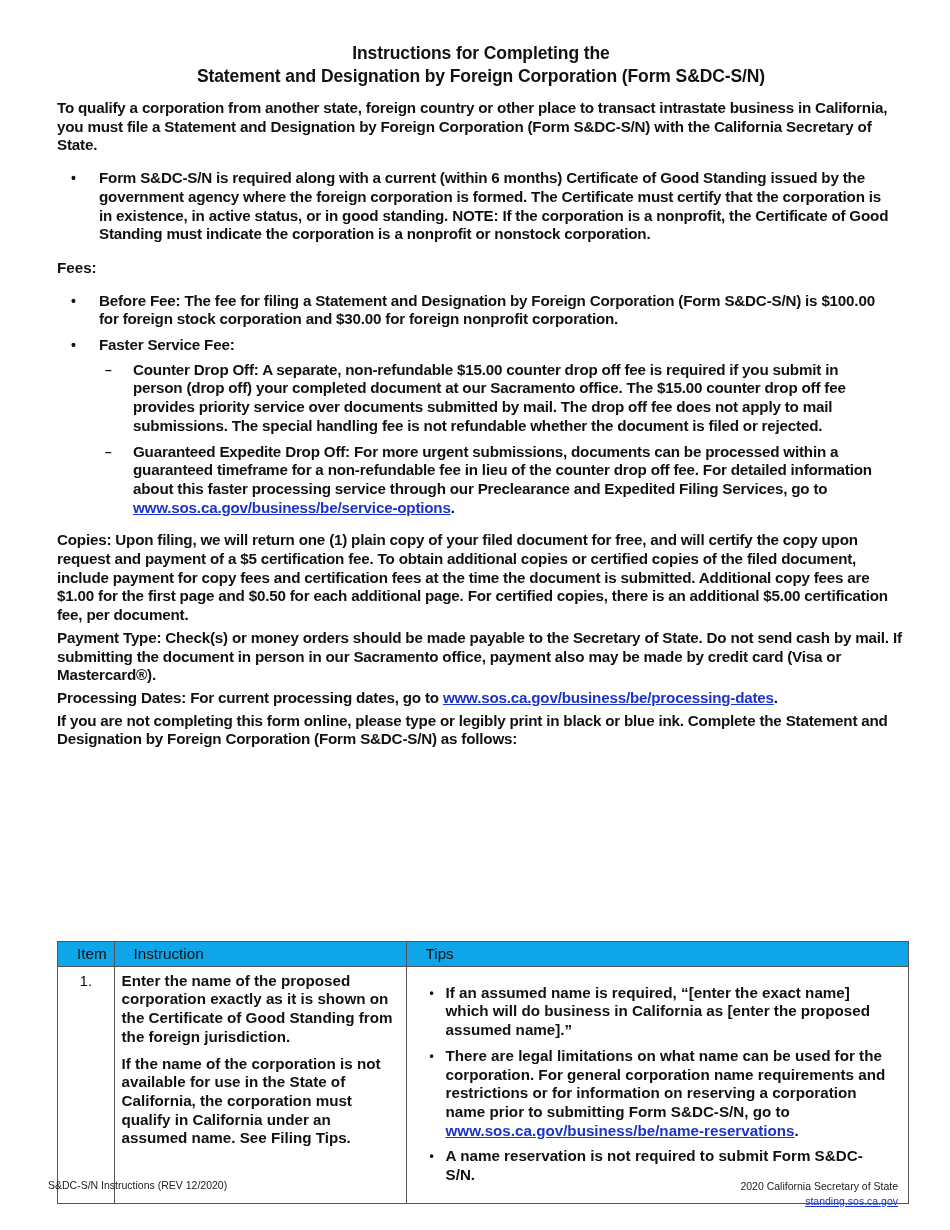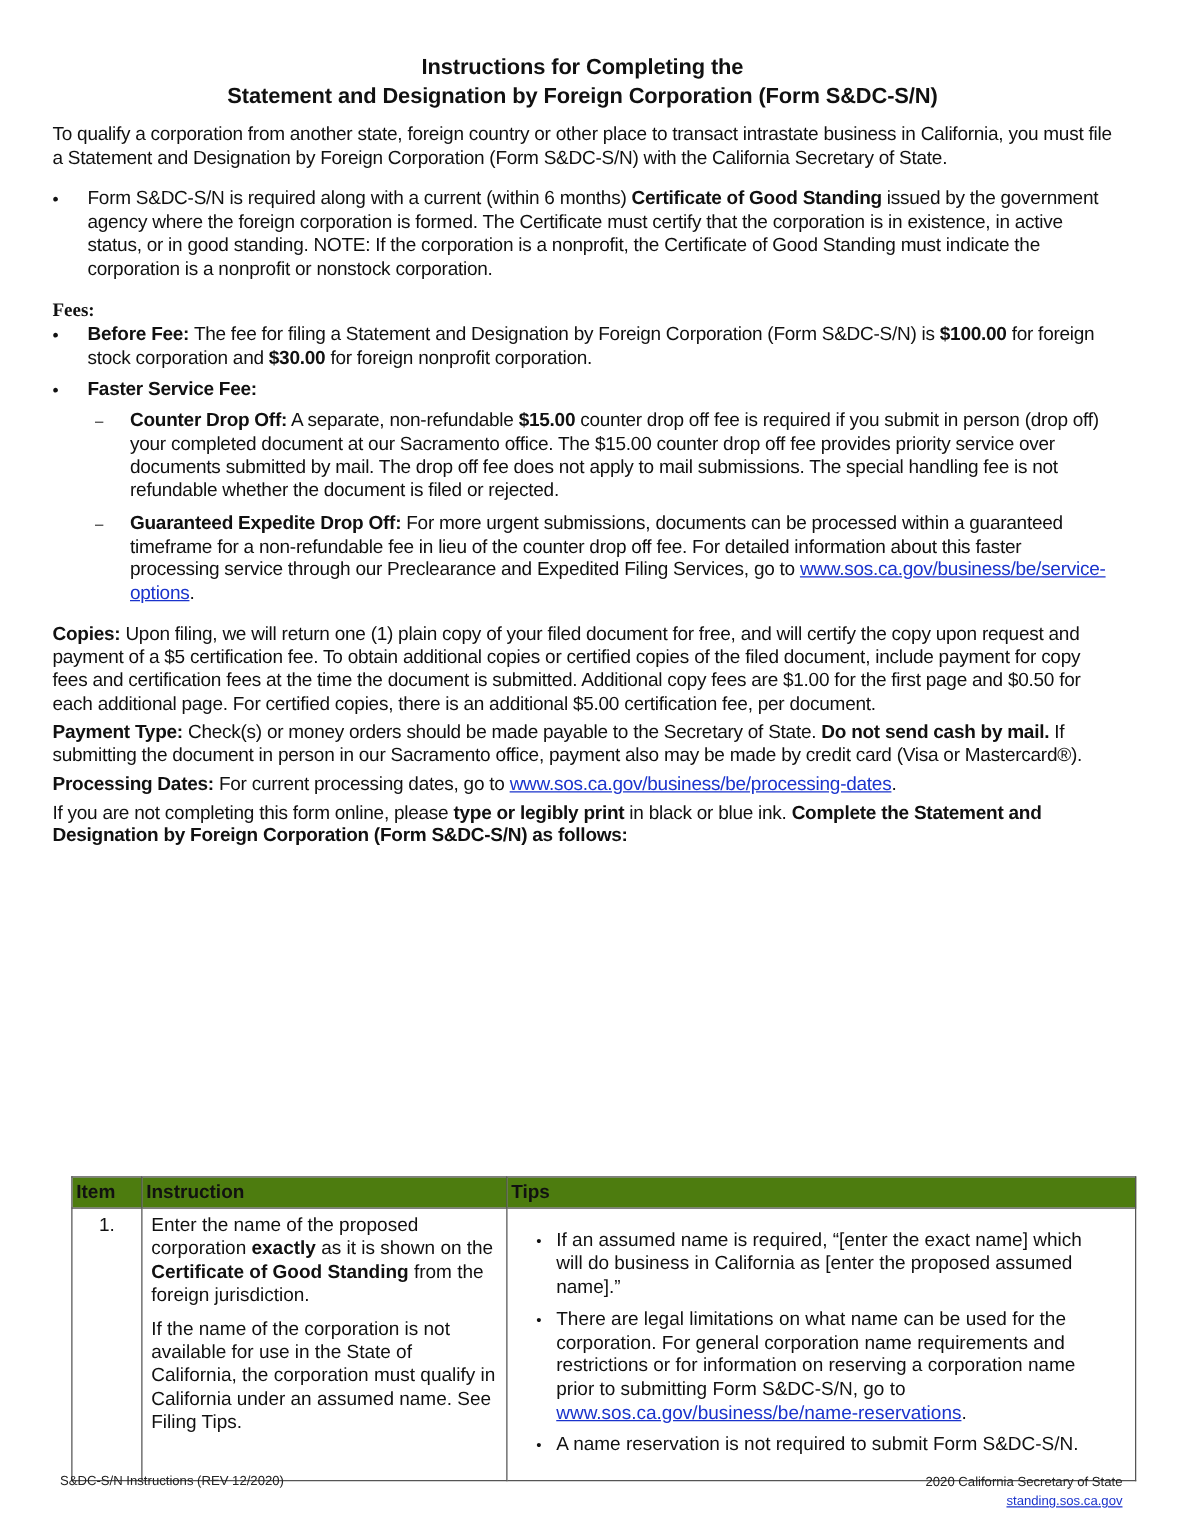--- a/index.html
+++ b/index.html
@@ -1,48 +1,48 @@
 <!DOCTYPE html>
 <html><head>
   <meta charset="utf-8">
   <style>
     html, body { margin: 0; padding: 0; background: #ffffff; }
     body {
       width: 950px; height: 1230px; position: relative; overflow: hidden;
       font-family: "Liberation Sans", sans-serif; color: #111;
     }
-    .page { position: absolute; left: 42px; top: 42px; width: 848px; }
+    .page { position: absolute; left: 57px; top: 42px; width: 848px; }
     .title {
       text-align: center; font-weight: bold; font-size: 17.5px; line-height: 23px;
       margin: 0 0 11px 0;
     }
     .title div { letter-spacing: -0.1px; }
-    p, li { font-size: 15.2px; line-height: 18.7px; margin: 0; }
+    p, li { font-size: 15.2px; line-height: 18.7px; margin: 0; font-weight: bold; }
     .narrow { letter-spacing: -0.2px; }
     .intro { margin-bottom: 14px; }
-    ul.bullets { list-style: none; padding: 0; margin: 0; }
+    ul.bullets { list-style: none; padding: 0; margin: 14px; }
     ul.bullets > li { position: relative; padding-left: 28px; margin-bottom: 7px; }
     ul.bullets > li::before {
       content: "\2022"; position: absolute; left: 0; top: 0; font-size: 14px;
     }
-    .section-head { font-weight: bold; margin: 15px 0 0 0; font-family: Liberation Serif, serif; }
+    .section-head { font-weight: bold; margin: 15px 0 0 0; }
     ul.dashes { list-style: none; padding: 0; margin: 6px 0 0 0; }
     ul.dashes > li { position: relative; padding-left: 34px; margin-bottom: 7px; }
     ul.dashes > li::before { content: "\2013"; position: absolute; left: 6px; top: 0; font-size: 12px; }
     a.link { color: #1a33cc; text-decoration: underline; }
     .para { margin-top: 4px; }
     table.tips {
       position: absolute; left: 57px; top: 941px; width: 852px;
       border-collapse: collapse; font-family: "Liberation Sans", sans-serif;
     }
     table.tips th, table.tips td {
       border: 1px solid #555; font-size: 15.2px; line-height: 18.7px;
       vertical-align: top; text-align: left; color: #111;
     }
-    table.tips th { background: #4d7c0f; font-weight: bold; padding: 3px 7px 2px 3px; }
+    table.tips th { background: #0ea5e9; font-weight: normal; padding: 3px 7px 2px 19px; }
     table.tips td { padding: 5px 7px 6px 7px; }
     td.item-num { text-align: center !important; width: 41px; }
     td.instr { width: 277px; }
     td.instr p { font-size: 15.2px; line-height: 18.7px; }
     td.instr p + p { margin-top: 8px; }
     ul.tip-list { list-style: none; padding: 0; margin: 12px; }
     ul.tip-list li { position: relative; padding-left: 20px; margin-bottom: 7px; font-size: 15.2px; line-height: 18.7px; }
     ul.tip-list li::before { content: "\2022"; position: absolute; left: 4px; top: 0; font-size: 12px; }
     ul.tip-list li:last-child { margin-bottom: 0; }
     .footer-left {

